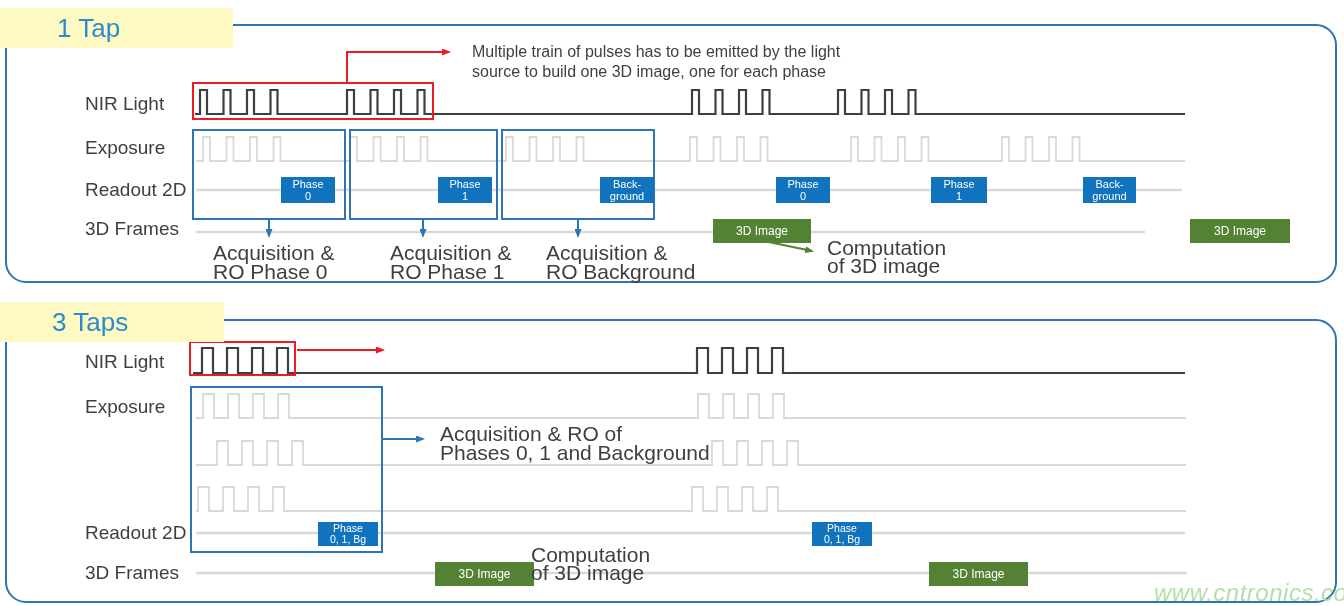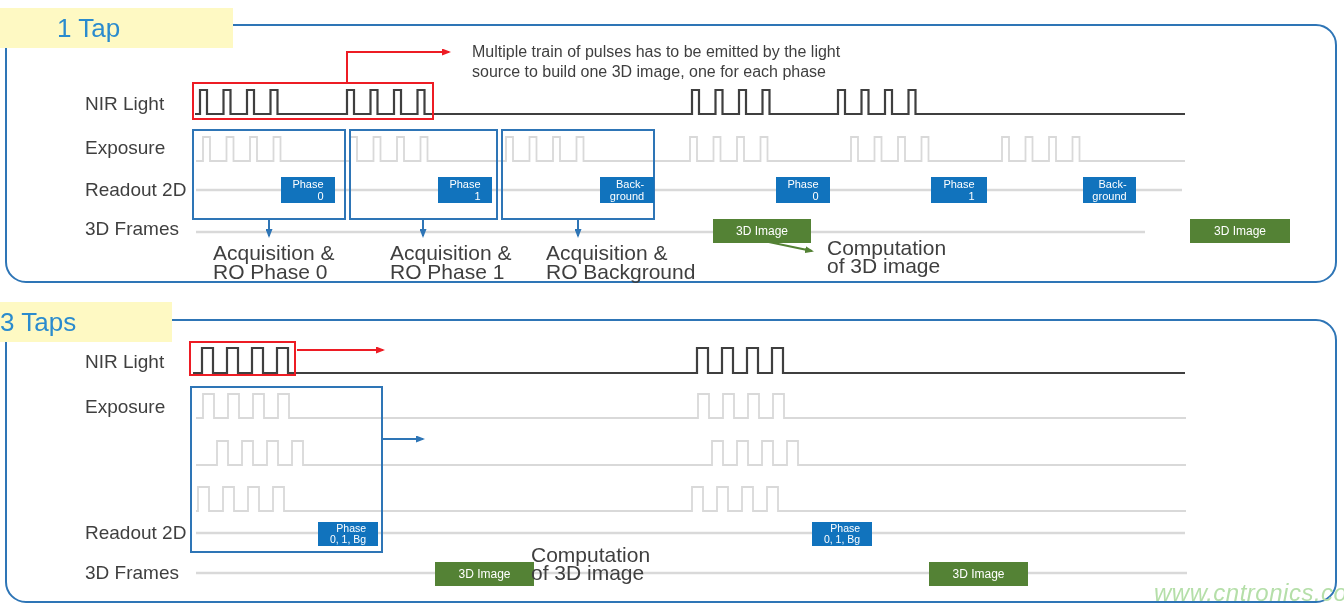--- a/index.html
+++ b/index.html
@@ -3,21 +3,21 @@
 <meta charset="utf-8">
 <style>
   html,body{margin:0;padding:0;background:#fff;}
   .stage{position:relative;width:1344px;height:606px;background:#fff;overflow:hidden;
          font-family:"Liberation Sans",sans-serif;color:#3f3f3f;}
   #wave{position:absolute;left:0;top:0;}
   .ptitle{position:absolute;background:#fef9c3;font-size:26px;line-height:40px;height:40px;}
   .rlabel{position:absolute;font-size:19px;line-height:24px;height:24px;white-space:nowrap;}
   .ann{position:absolute;font-size:16px;line-height:20px;white-space:pre-line;}
   .acq{position:absolute;font-size:21px;line-height:19px;white-space:pre-line;}
-  .badge{position:absolute;color:#fff;font-size:11px;line-height:12px;text-align:right;
+  .badge{position:absolute;color:#fff;font-size:11px;line-height:12px;text-align:center;
          white-space:pre-line;display:flex;align-items:center;justify-content:center;}
   .green{position:absolute;color:#fff;font-size:12px;display:flex;align-items:center;justify-content:center;margin-left:48px;}
   .wm{position:absolute;font-size:24px;letter-spacing:.5px;white-space:nowrap;font-style:italic;}
 </style>
 </head>
 <body>
 
 <div class="stage">
 
   <svg id="wave" width="1344" height="606">
@@ -89,28 +89,30 @@
 1</div>
   <div class="badge" style="left: 1083px; top: 177px; width: 53px; height: 26px; background: rgb(17, 115, 189);">Back-
 ground</div>
 
   <div class="green" style="left: 665px; top: 219px; width: 98px; height: 24px; background: rgb(84, 130, 53);">3D Image</div>
   <div class="green" style="left: 1142px; top: 219px; width: 100px; height: 24px; background: rgb(84, 130, 53);">3D Image</div>
 
   <div class="acq" style="left:827px;top:239px;line-height:18px">Computation
 of 3D image</div>
 
-  <div class="ptitle" style="left: 0px; top: 302px; width: 172px; color: rgb(42, 139, 206);">3 Taps</div>
+  <div class="ptitle" style="left: 0px; top: 302px; width: 172px; padding-left: 52px; color: rgb(42, 139, 206);">3 Taps</div>
 
   <div class="rlabel" style="left:85px;top:350px">NIR Light</div>
   <div class="rlabel" style="left:85px;top:395px">Exposure</div>
   <div class="rlabel" style="left:85px;top:521px">Readout 2D</div>
   <div class="rlabel" style="left:85px;top:561px">3D Frames</div>
 
 
+  <div class="acq" style="left:440px;top:424px">Acquisition &amp; RO of
+Phases 0, 1 and Background</div>
 
   <div class="badge" style="left: 318px; top: 522px; width: 60px; height: 24px; font-size: 10.5px; line-height: 11px; background: rgb(17, 115, 189);">Phase
 0, 1, Bg</div>
   <div class="badge" style="left: 812px; top: 522px; width: 60px; height: 24px; font-size: 10.5px; line-height: 11px; background: rgb(17, 115, 189);">Phase
 0, 1, Bg</div>
 
   <div class="green" style="left: 387px; top: 562px; width: 99px; height: 24px; background: rgb(84, 130, 53);">3D Image</div>
   <div class="green" style="left: 881px; top: 562px; width: 99px; height: 24px; background: rgb(84, 130, 53);">3D Image</div>
 
   <div class="acq" style="left:531px;top:546px;line-height:18px">Computation

